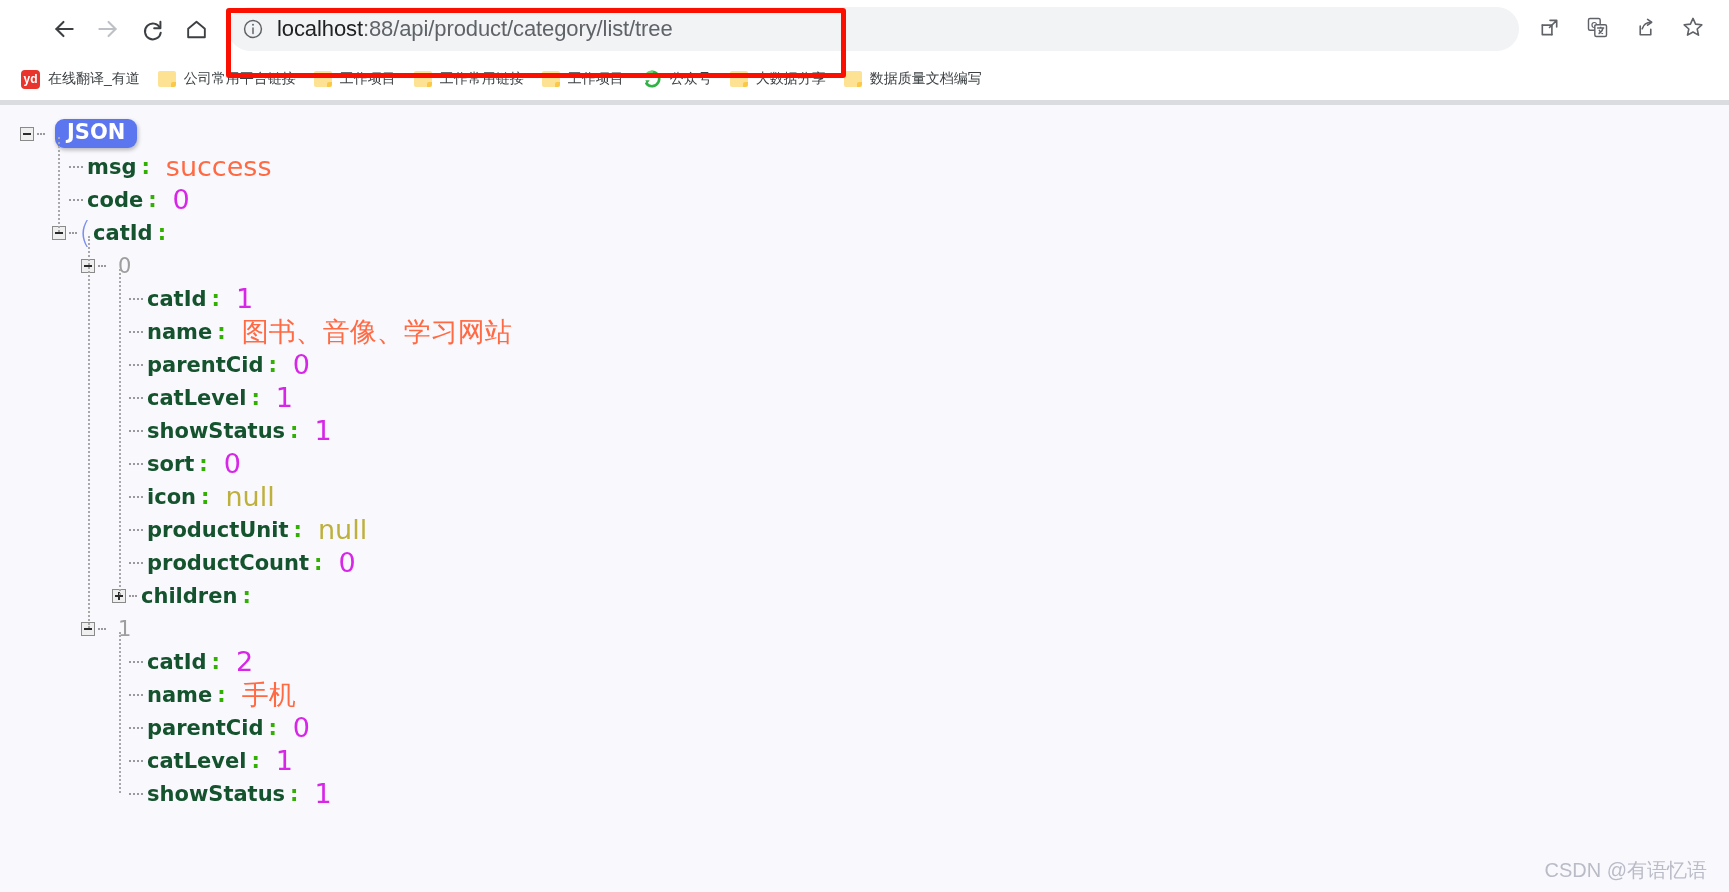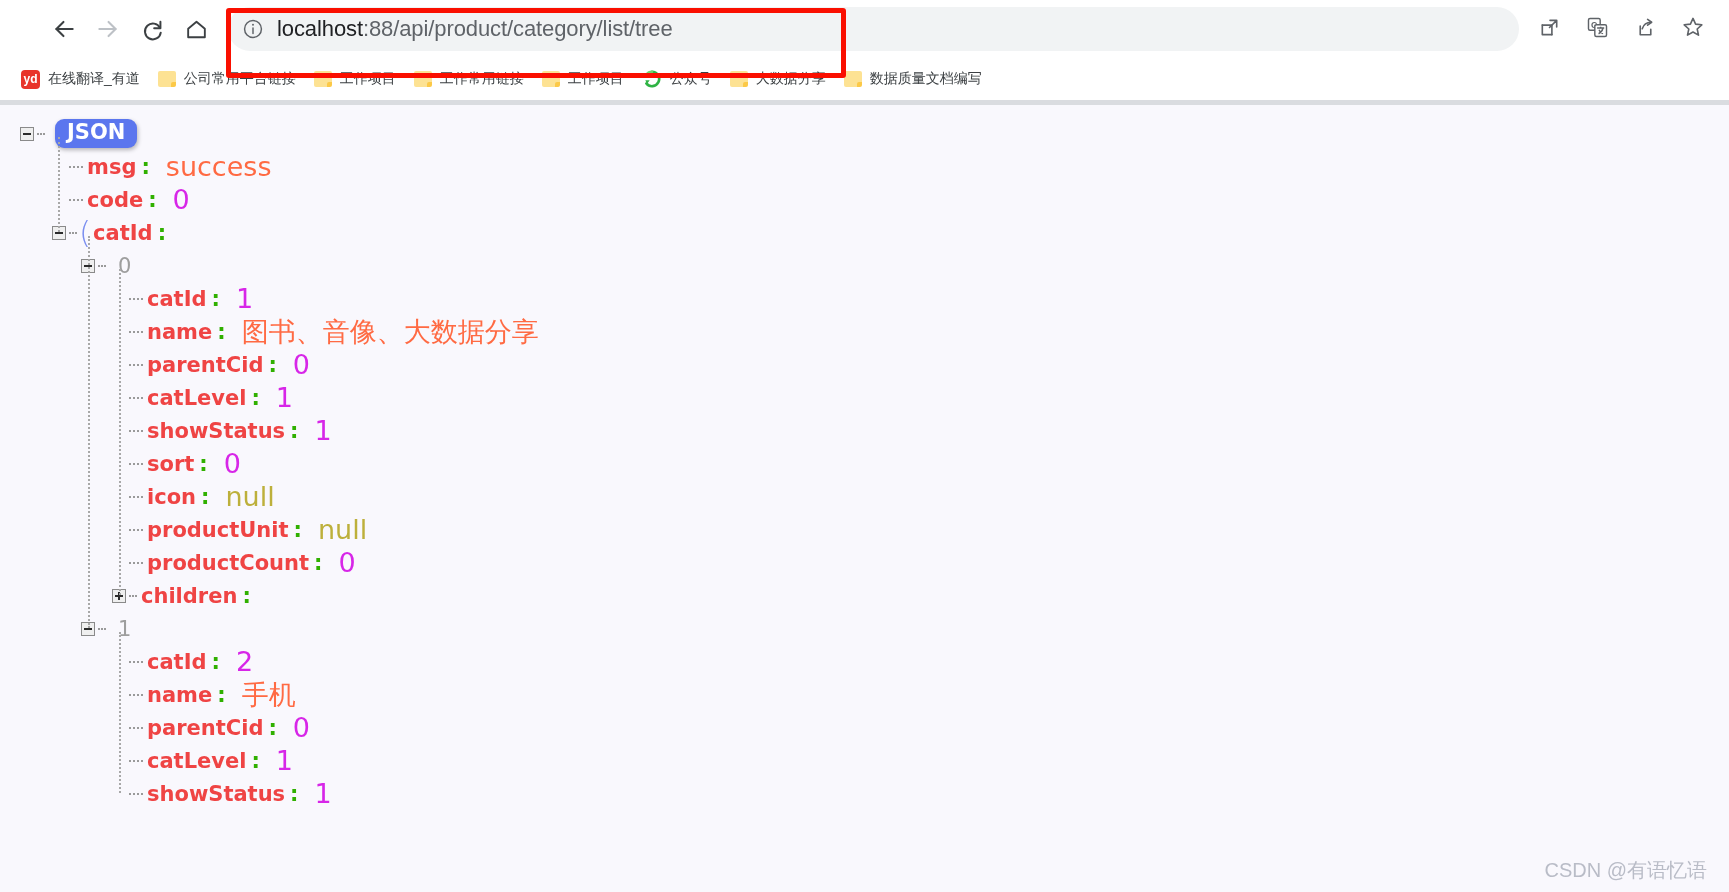--- a/index.html
+++ b/index.html
@@ -235,21 +235,21 @@
     font-weight: bold;
     border-radius: 9px;
     padding: 3px 12px 5px 12px;
     line-height: 1;
     box-shadow: 1px 2px 4px rgba(0,0,0,.28);
     font-family: "DejaVu Sans", sans-serif;
     cursor: pointer;
   }
 
   .jkey {
-    color: #ef4444;
+    color: #14532d;
     font-weight: bold;
     font-size: 21px;
     font-family: "DejaVu Sans", sans-serif;
   }
   .jcolon {
     color: #30b000;
     font-weight: bold;
     font-size: 21px;
     margin-left: 5px;
     margin-right: 16px;
@@ -481,21 +481,21 @@
         <span class="dash"></span>
         <span class="jkey">catId</span>
         <span class="jcolon">:</span>
         <span class="jval v-number">1</span>
       </div>
       <div class="jrow lvl3">
         <span class="toggle-spacer"></span>
         <span class="dash"></span>
         <span class="jkey">name</span>
         <span class="jcolon">:</span>
-        <span class="jval v-string">图书、音像、大数据分享</span>
+        <span class="jval v-string">图书、音像、学习网站</span>
       </div>
       <div class="jrow lvl3">
         <span class="toggle-spacer"></span>
         <span class="dash"></span>
         <span class="jkey">parentCid</span>
         <span class="jcolon">:</span>
         <span class="jval v-number">0</span>
       </div>
       <div class="jrow lvl3">
         <span class="toggle-spacer"></span>

